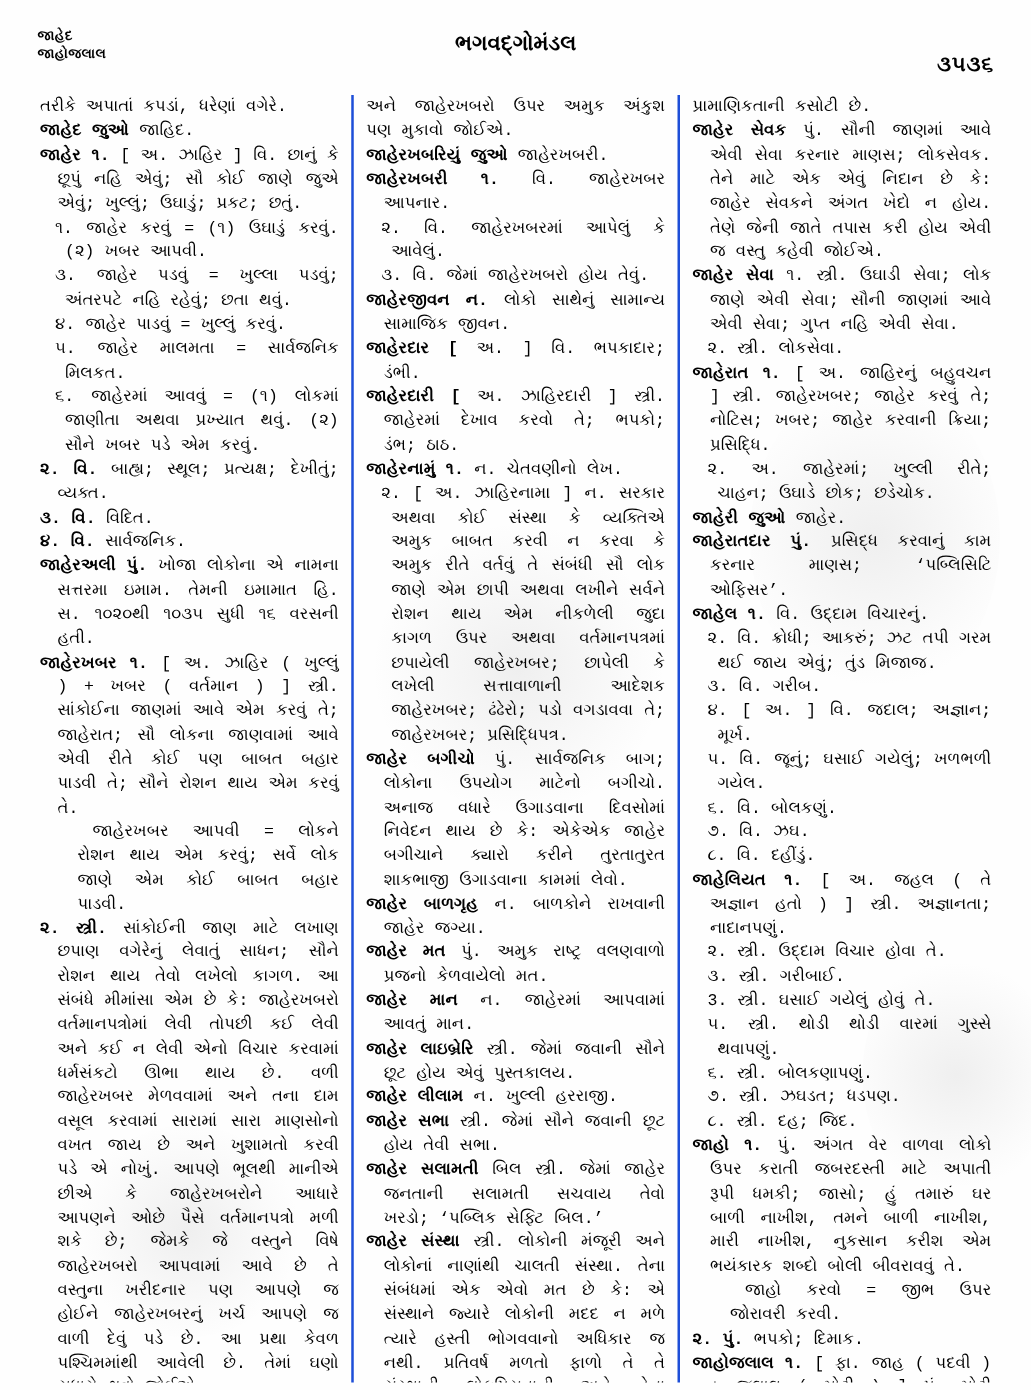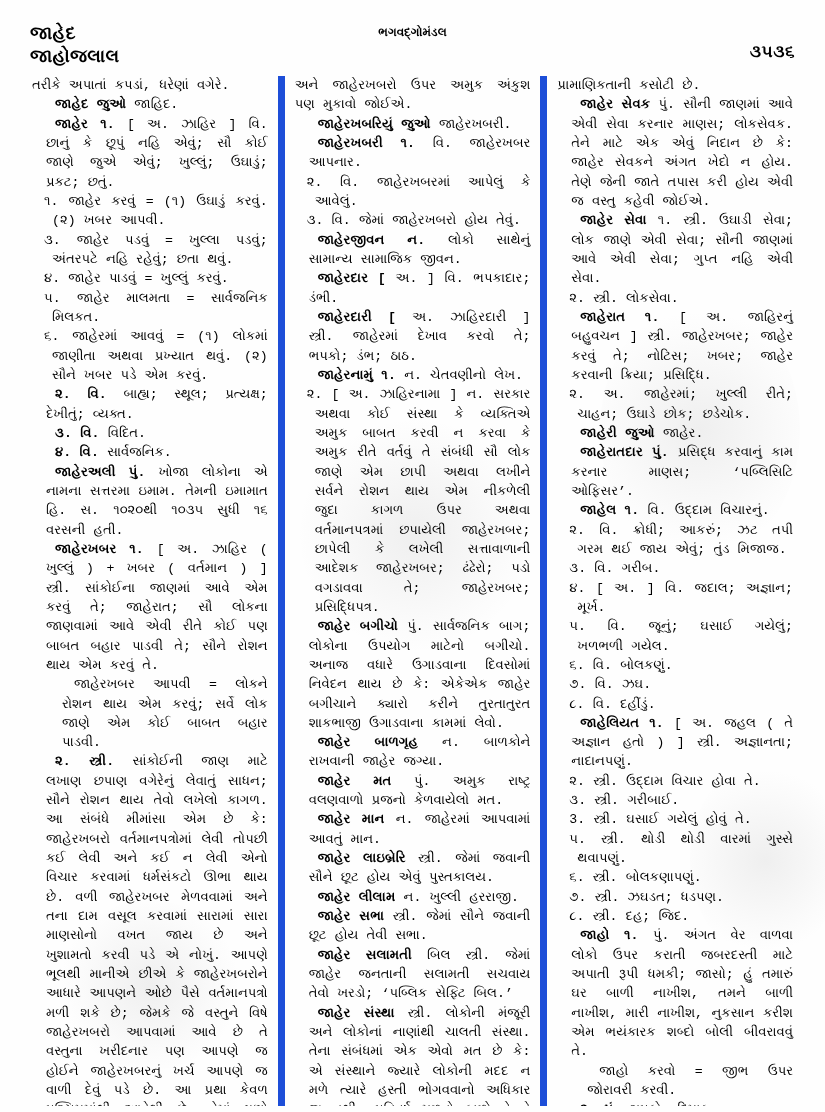--- a/index.html
+++ b/index.html
@@ -41,31 +41,31 @@
   }
   .rh-left {
     position: absolute;
     left: 8px;
     top: 0;
     line-height: 1.28;
   }
   .rh-left .hw {
     display: block;
     font-weight: bold;
-    font-size: 18px;
+    font-size: 11px;
     letter-spacing: 0.2px;
   }
   .rh-center {
     position: absolute;
     left: 0;
     right: 0;
     top: 3px;
     text-align: center;
     font-weight: bold;
-    font-size: 12px;
+    font-size: 17px;
   }
   .rh-right {
     position: absolute;
     right: 8px;
     top: 20px;
     font-weight: bold;
     font-size: 17px;
     letter-spacing: 0.5px;
   }
 
@@ -76,21 +76,21 @@
   }
   .col {
     flex: 1 1 0;
     position: relative;
     padding: 0 10px;
     box-sizing: border-box;
     overflow: hidden;
     font-family: Liberation Mono, monospace;
   }
   .col + .col {
-    border-left: 7px solid #1d4ed8;
+    border-left: 2px solid #1d4ed8;
   }
   p.line {
     margin: 0;
     padding: 0;
     font-size: 13.2px;
     line-height: 1.465;
     text-align: justify;
     text-justify: inter-word;
     word-spacing: 0.3px;
   }
@@ -110,21 +110,20 @@
     padding-left: 30px;
     text-indent: 12px;
   }
   p.flow {
     padding-left: 0;
     text-indent: 0;
   }
   b.hw {
     font-weight: bold;
     letter-spacing: 0.1px;
-    margin-left: 23px;
   }
 </style>
 </head>
 <body>
 
 <div class="page">
 
   <div class="scan-blotch b1"></div>
   <div class="scan-blotch b2"></div>
   <div class="scan-blotch b3"></div>

